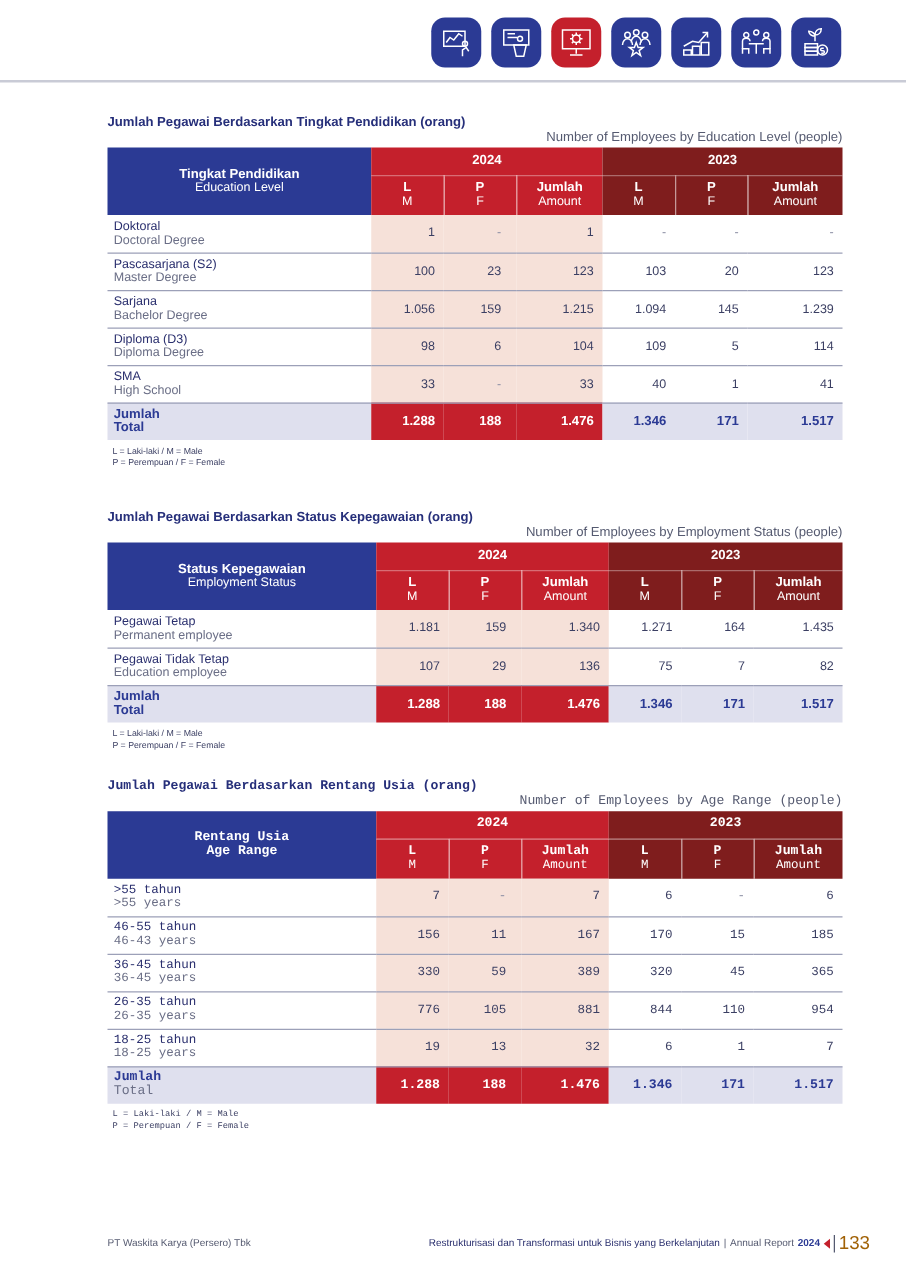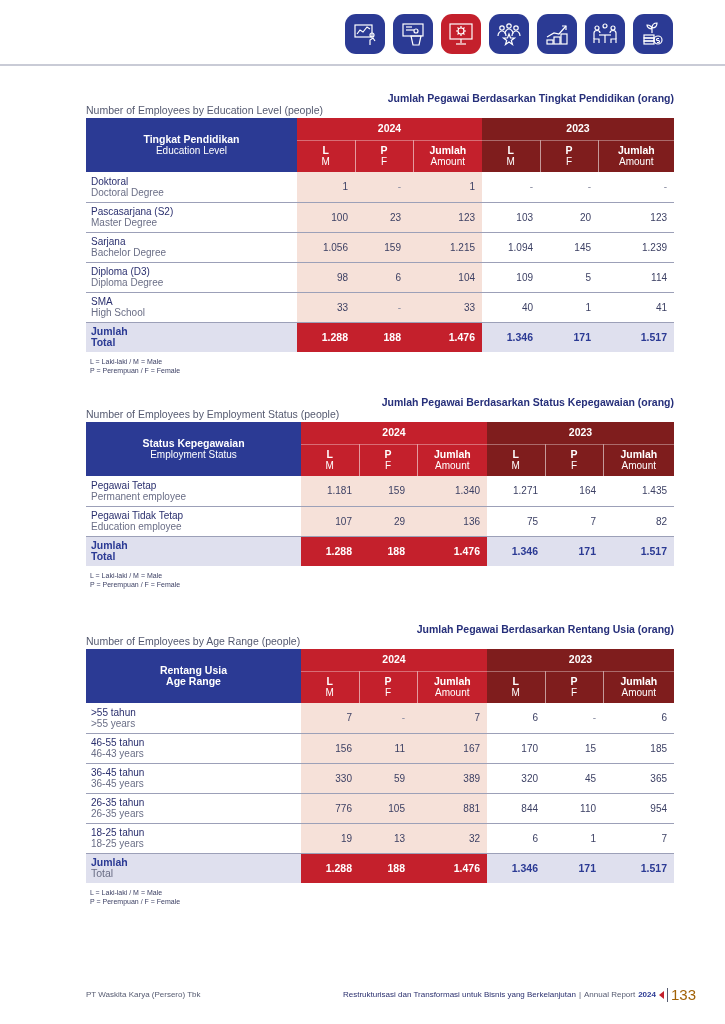--- a/index.html
+++ b/index.html
@@ -7,22 +7,22 @@
   body { font-family: "Liberation Sans", sans-serif; color: #2a2f6e; position: relative; }
 
   .topbar { position: absolute; left: 0; top: 0; width: 725px; height: 67px; }
   .topbar .rule { position: absolute; left: 0; top: 64px; width: 725px; height: 2px; background: #c9cbd6; }
   .icons { position: absolute; left: 345px; top: 14px; display: flex; gap: 8px; }
   .ico { width: 40px; height: 40px; border-radius: 11px; background: #2b3a94; display: flex; align-items: center; justify-content: center; }
   .ico.active { background: #c4202c; }
   .ico svg { width: 26px; height: 26px; }
 
   .section { position: absolute; left: 86px; width: 588px; }
-  .sec-title { text-align: right; font-weight: bold; font-size: 10.5px; color: #262f7a; line-height: 12px; }
-  .sec-sub { text-align: left; font-size: 10.5px; color: #555a70; line-height: 12px; margin-bottom: 2px; }
+  .sec-title { text-align: left; font-weight: bold; font-size: 10.5px; color: #262f7a; line-height: 12px; }
+  .sec-sub { text-align: right; font-size: 10.5px; color: #555a70; line-height: 12px; margin-bottom: 2px; }
 
   table { border-collapse: collapse; width: 588px; table-layout: fixed; }
   th { color: #fff; font-weight: normal; font-size: 10px; line-height: 11px; }
   th.lbl { background: #2b3a94; text-align: center; vertical-align: middle; }
   th.lbl .b { font-weight: bold; font-size: 10.5px; }
   th.y24 { background: #c4202c; }
   th.y23 { background: #7f1d1d; }
   th.yr { height: 22px; font-weight: bold; font-size: 10.5px; text-align: center; border-bottom: 1px solid rgba(255,255,255,0.35); }
   th.sub { height: 32px; text-align: center; vertical-align: middle; }
   th.sub .b { font-weight: bold; font-size: 10.5px; display: block; }
@@ -232,21 +232,21 @@
           <td class="num">1.517</td>
         </tr>
       </tbody>
   </table>
   <div class="notes">
     <div>L = Laki-laki / M = Male</div>
     <div>P = Perempuan / F = Female</div>
   </div>
 </div>
 
-<div class="section" style="top:396px;">
+<div class="section" style="top:408px;">
   <div class="sec-title">Jumlah Pegawai Berdasarkan Status Kepegawaian (orang)</div>
   <div class="sec-sub">Number of Employees by Employment Status (people)</div>
   <table>
     <colgroup>
         <col style="width:215px">
         <col style="width:58px">
         <col style="width:58px">
         <col style="width:70px">
         <col style="width:58px">
         <col style="width:58px">
@@ -308,21 +308,21 @@
           <td class="num">1.517</td>
         </tr>
       </tbody>
   </table>
   <div class="notes">
     <div>L = Laki-laki / M = Male</div>
     <div>P = Perempuan / F = Female</div>
   </div>
 </div>
 
-<div class="section" style="top:623px;">
+<div class="section" style="top:623px;font-family:Liberation Mono, monospace;">
   <div class="sec-title">Jumlah Pegawai Berdasarkan Rentang Usia (orang)</div>
   <div class="sec-sub">Number of Employees by Age Range (people)</div>
   <table>
     <colgroup>
         <col style="width:215px">
         <col style="width:58px">
         <col style="width:58px">
         <col style="width:70px">
         <col style="width:58px">
         <col style="width:58px">

